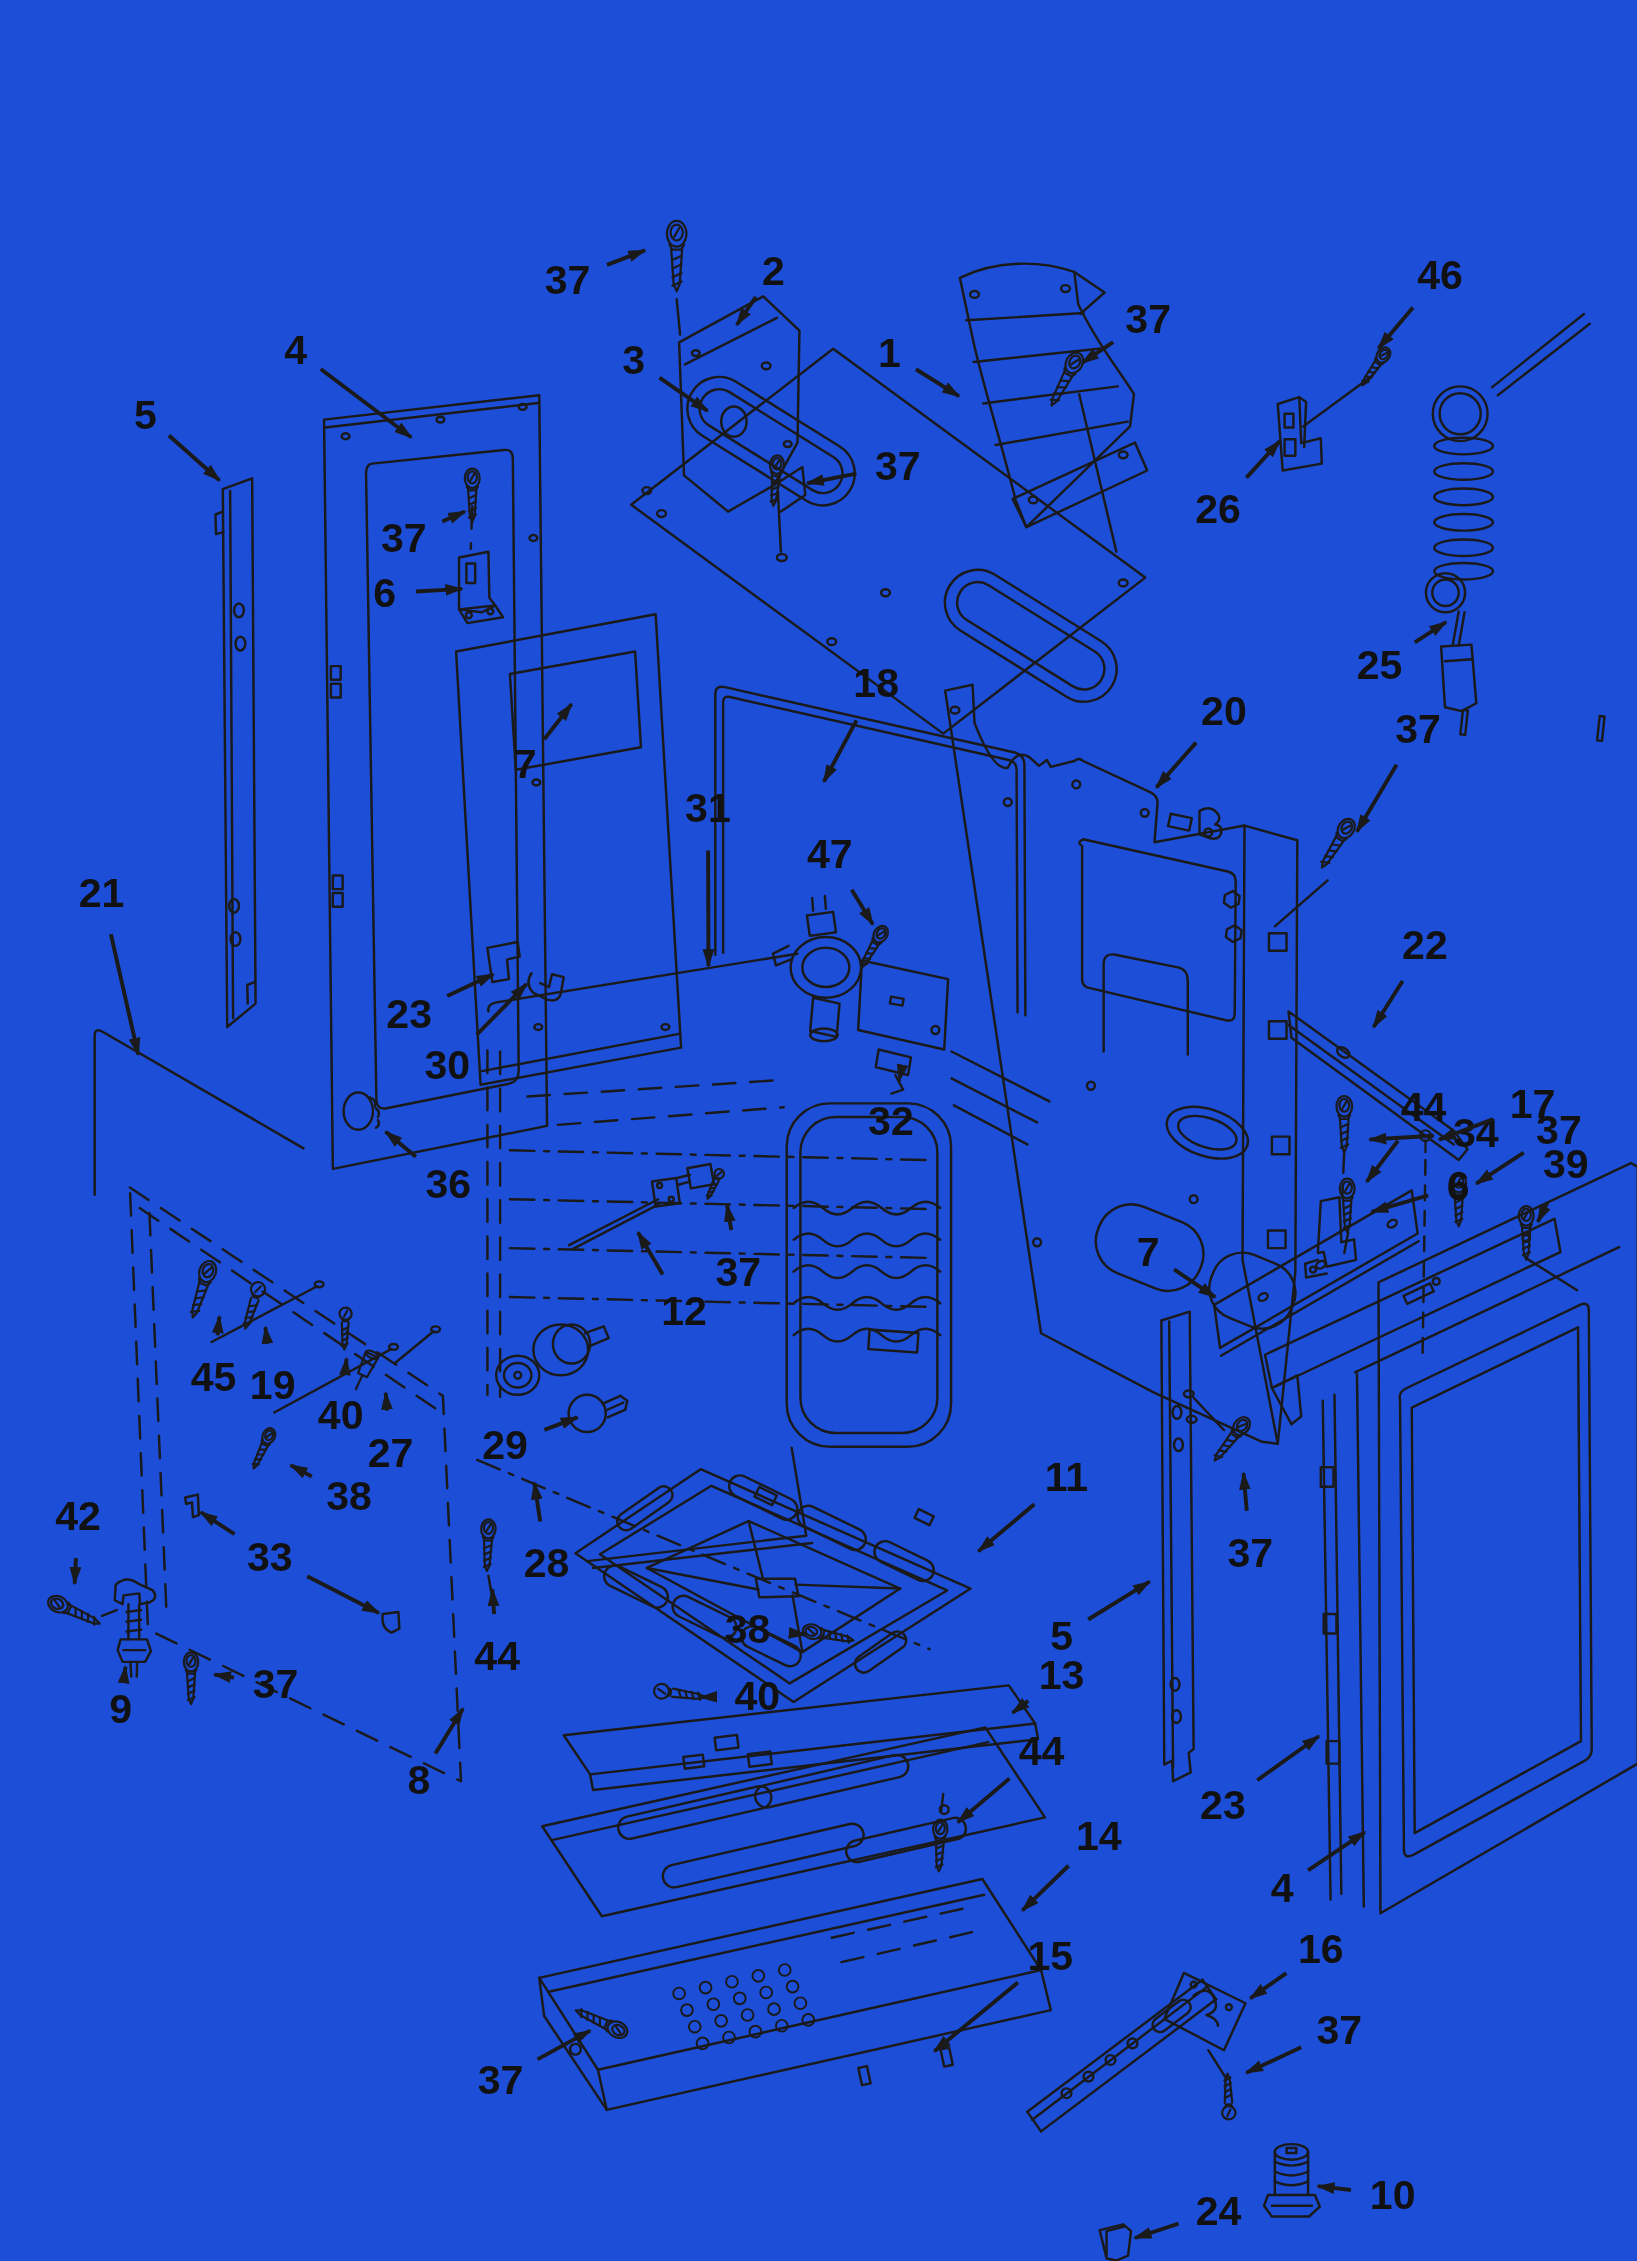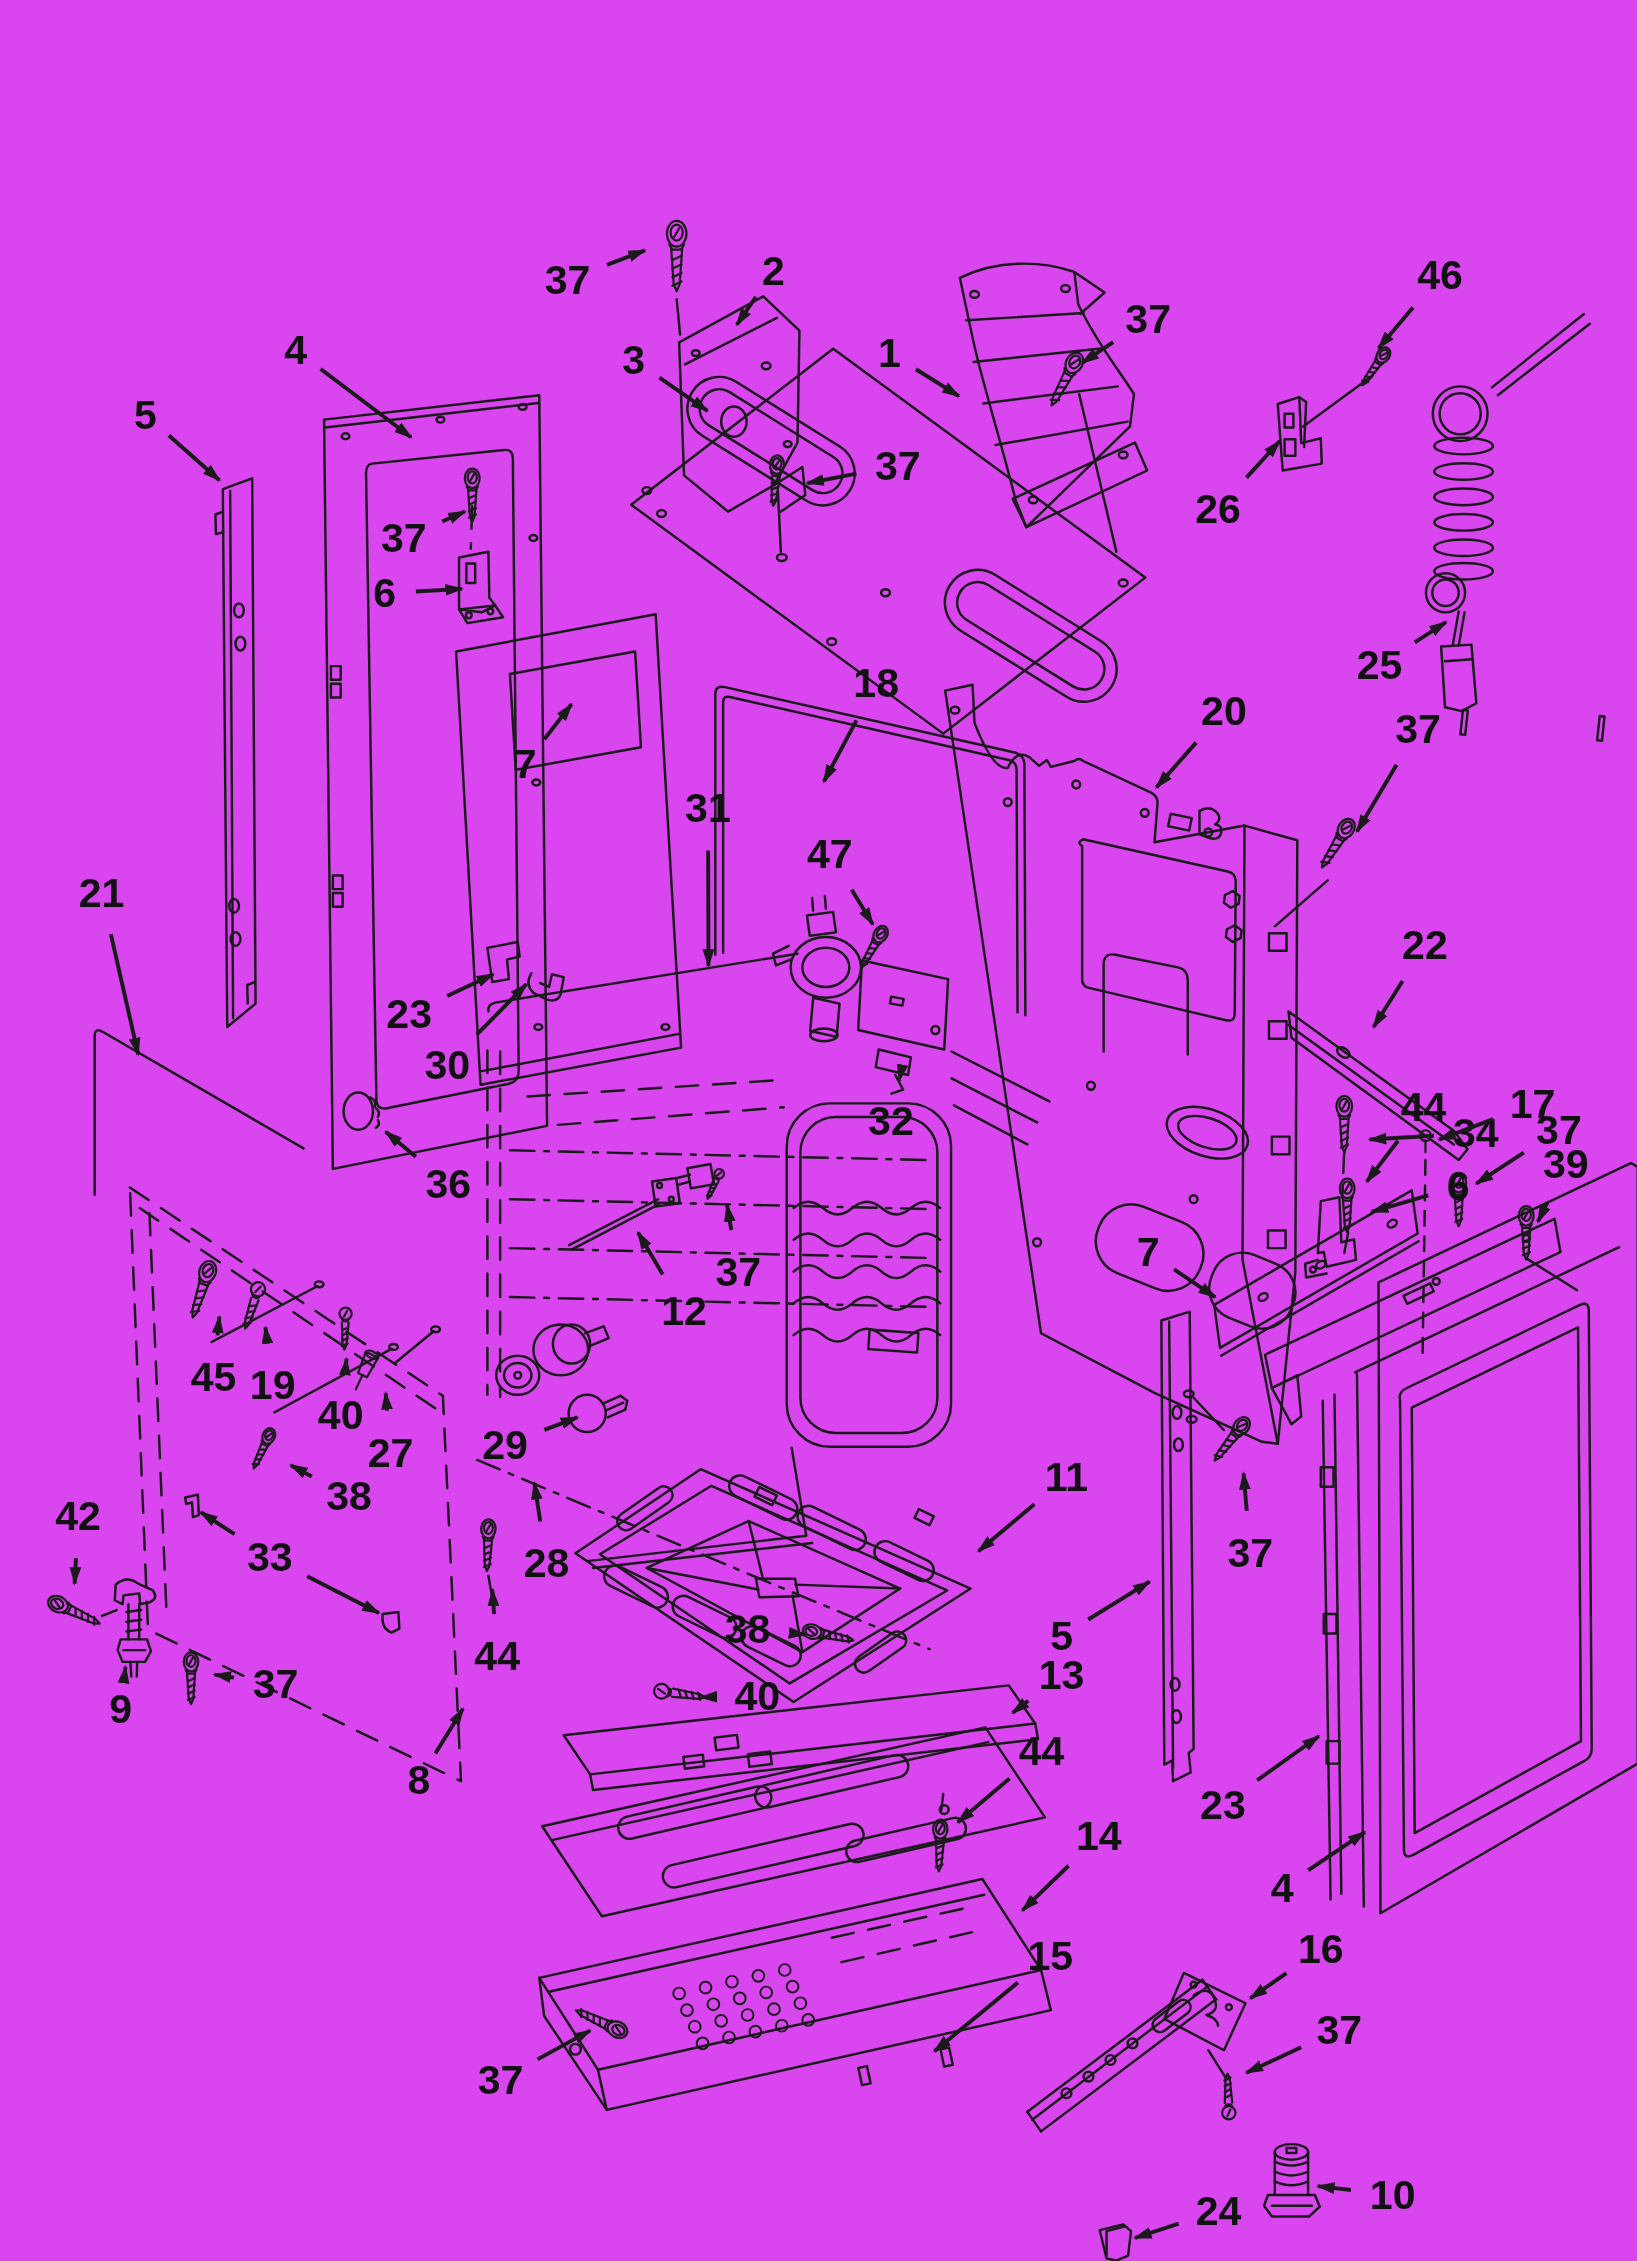--- a/index.html
+++ b/index.html
@@ -1,16 +1,16 @@
 <!DOCTYPE html>
 <html style="font-size:7.8px"><head>
 <meta charset="utf-8">
 <style>
   html,body{margin:0;padding:0;background:#e8e8e8;}
-  .sheet{position:relative;width:1638px;height:2261px;background:#d946ef;overflow:hidden;}
+  .sheet{position:relative;width:1638px;height:2261px;background:#1d4ed8;overflow:hidden;}
   svg{position:absolute;left:0;top:0;}
   .ln path,.ln line,.ln rect,.ln ellipse,.ln circle,.ln polyline,.ln polygon{
     fill:none;stroke:#1a1a1a;stroke-width:5;stroke-linecap:round;stroke-linejoin:round;}
   .dash{stroke-dasharray:46 30;}
   .dashdot{stroke-dasharray:50 20 10 20;}
   .thick{stroke-width:11;}
   .callout-text{font-family:"Liberation Sans","DejaVu Sans",sans-serif;font-weight:bold;font-size:84px;fill:#111;}
 </style>
 </head>
 <body>

